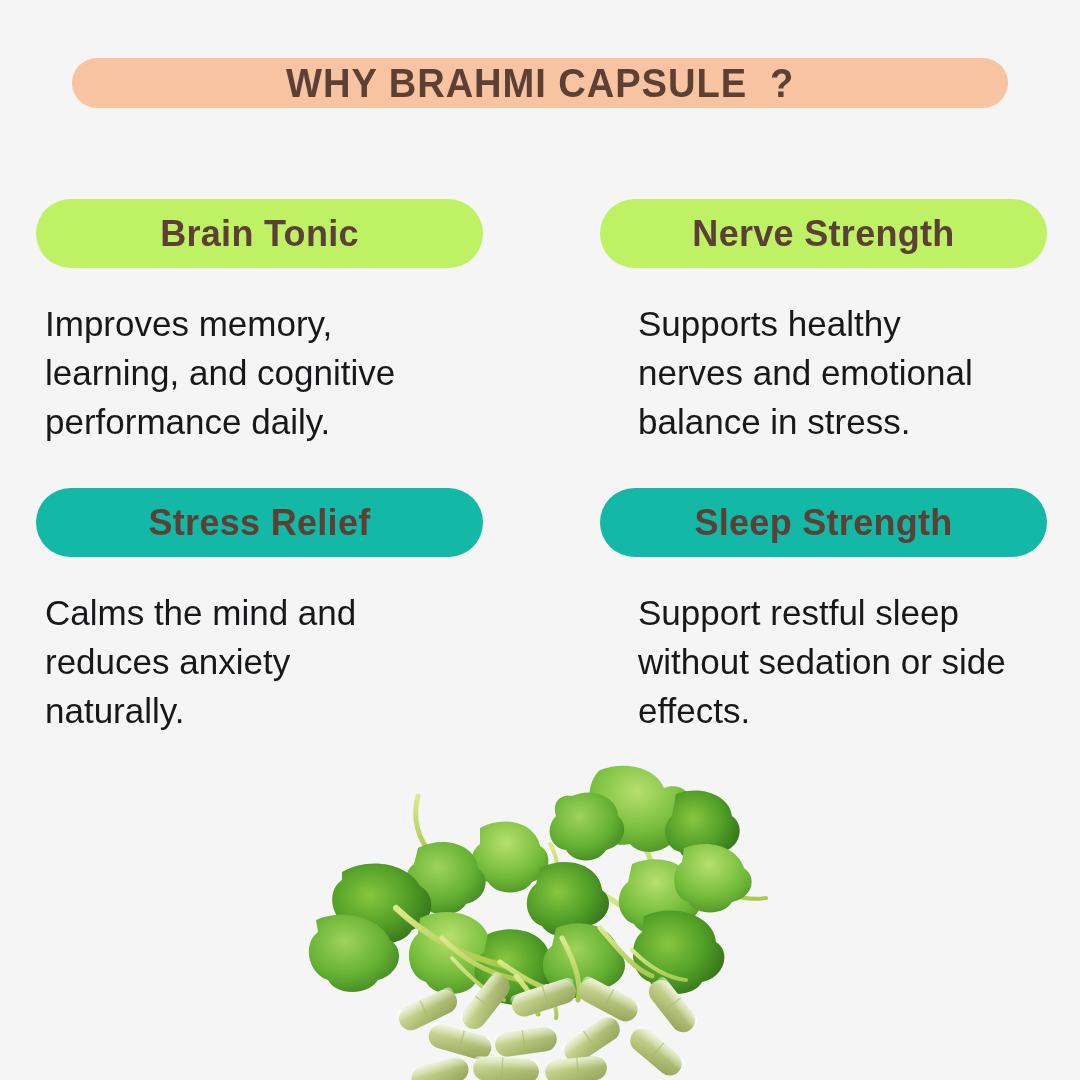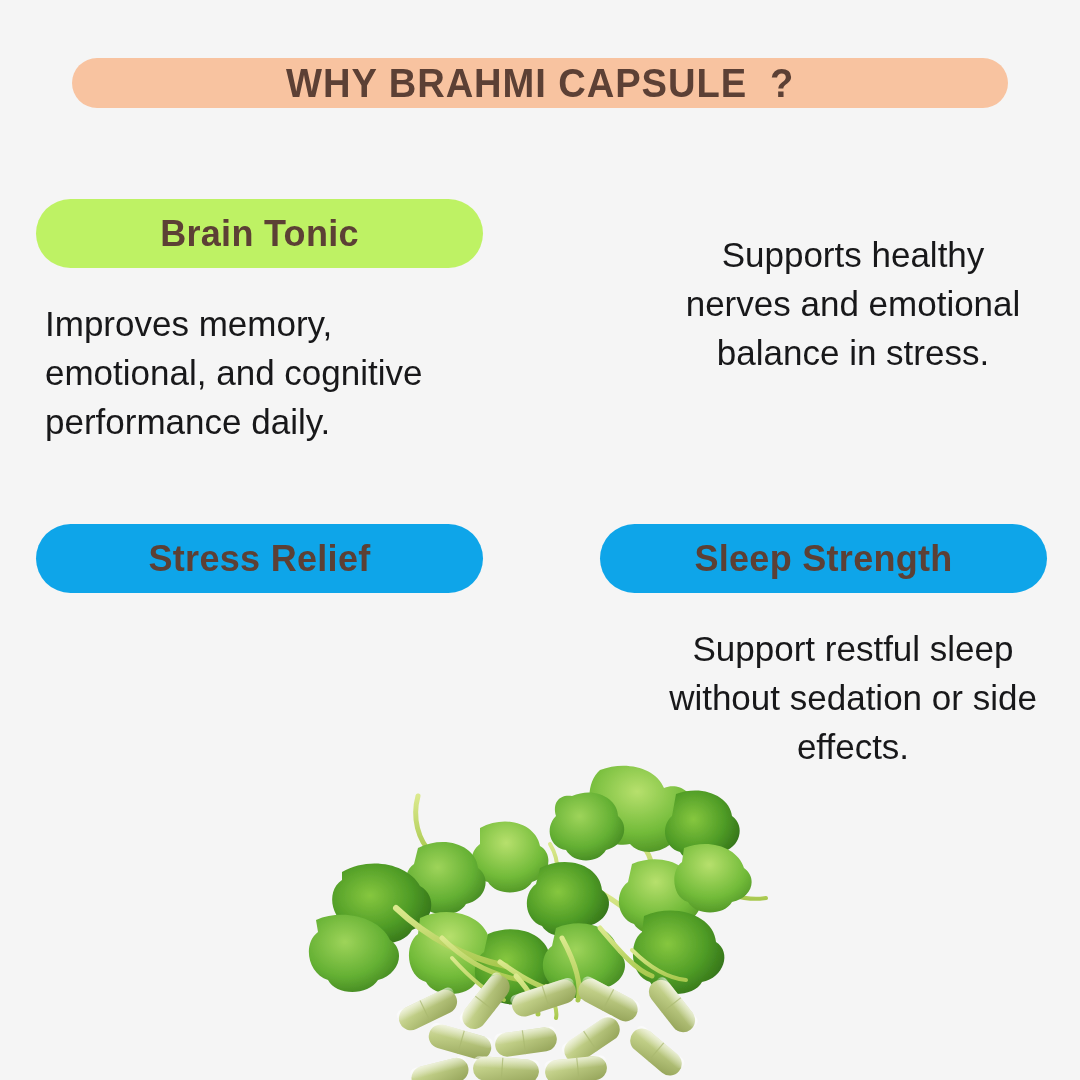--- a/index.html
+++ b/index.html
@@ -33,35 +33,35 @@
   .card-col-left{left:36px;}
   .card-col-right{left:600px;}
   .card-row-top{top:199px;}
   .card-row-bottom{top:488px;}
 
   .card-pill{
     width:447px;height:69px;border-radius:35px;
     display:flex;align-items:center;justify-content:center;
   }
   .pill-green{background:#bef264;}
-  .pill-orange{background:#0ea5e9;margin-top:36px;}
+  .pill-orange{background:#14b8a6;}
   .card-title{
     font-family:"Liberation Sans Narrow","Liberation Sans",sans-serif;
     font-weight:bold;font-size:36px;color:#5c4035;
     letter-spacing:0.3px;white-space:nowrap;
   }
   .card-body{
     margin-top:31px;
     font-family:"Liberation Sans Narrow","Liberation Sans",sans-serif;
     font-size:35px;line-height:49px;color:#18181a;
     white-space:pre-line;
     letter-spacing:0px;
   }
   .card-col-left .card-body{margin-left:9px;width:430px;}
-  .card-col-right .card-body{margin-left:38px;width:430px;text-align:center;}
+  .card-col-right .card-body{margin-left:38px;width:430px;}
 
   
   #product{
     position:absolute;left:300px;top:752px;width:470px;height:328px;
   }
   #product svg{display:block;width:100%;height:100%;}
 </style>
 </head>
 <body>
 
@@ -69,34 +69,40 @@
 
   <div class="title-pill">
     <span class="title-text">WHY BRAHMI CAPSULE  ?</span>
   </div>
 
   <div class="card card-col-left card-row-top">
     <div class="card-pill pill-green">
       <span class="card-title">Brain Tonic</span>
     </div>
     <div class="card-body"> Improves memory,
-emotional, and cognitive
+learning, and cognitive
 performance daily.</div>
   </div>
 
   <div class="card card-col-right card-row-top">
+    <div class="card-pill pill-green">
+      <span class="card-title">Nerve Strength</span>
+    </div>
     <div class="card-body">Supports healthy
 nerves and emotional
 balance in stress.</div>
   </div>
 
   <div class="card card-col-left card-row-bottom">
     <div class="card-pill pill-orange">
       <span class="card-title">Stress Relief</span>
     </div>
+    <div class="card-body">Calms the mind and
+reduces anxiety
+naturally.</div>
   </div>
 
   <div class="card card-col-right card-row-bottom">
     <div class="card-pill pill-orange">
       <span class="card-title">Sleep Strength</span>
     </div>
     <div class="card-body">Support restful sleep
 without sedation or side
 effects.</div>
   </div>

